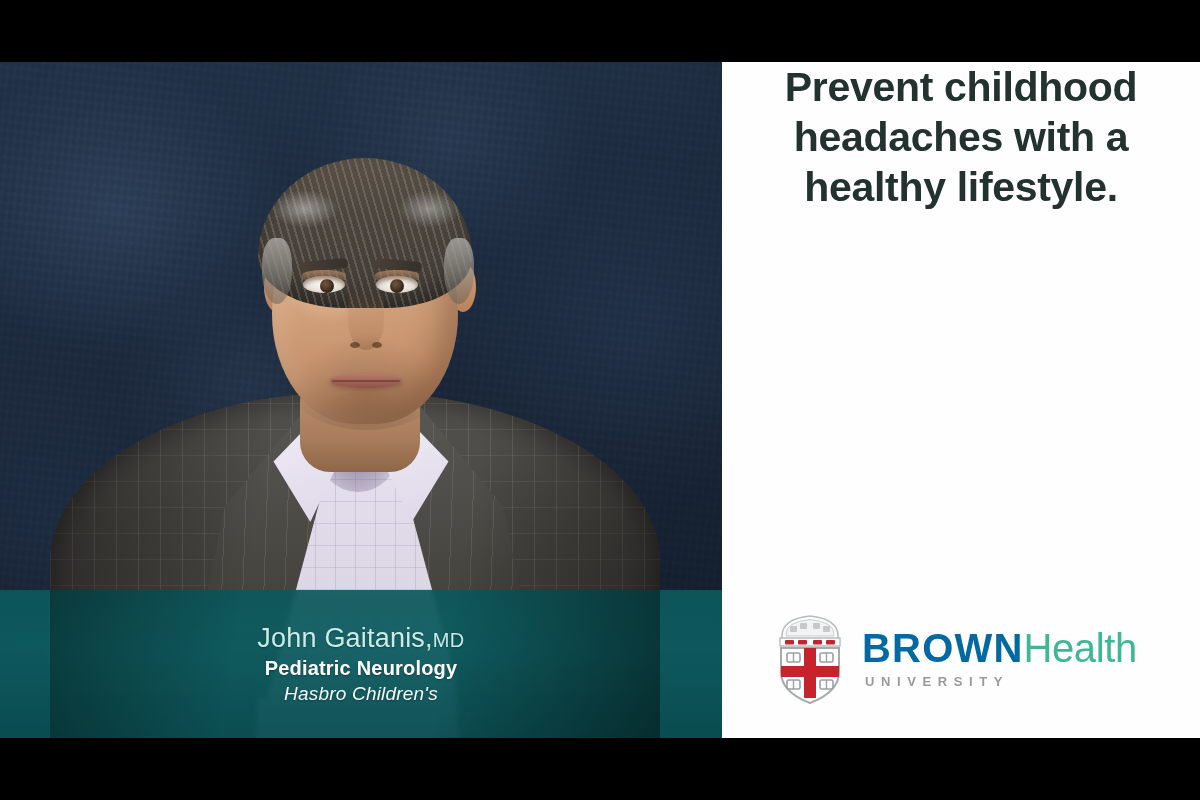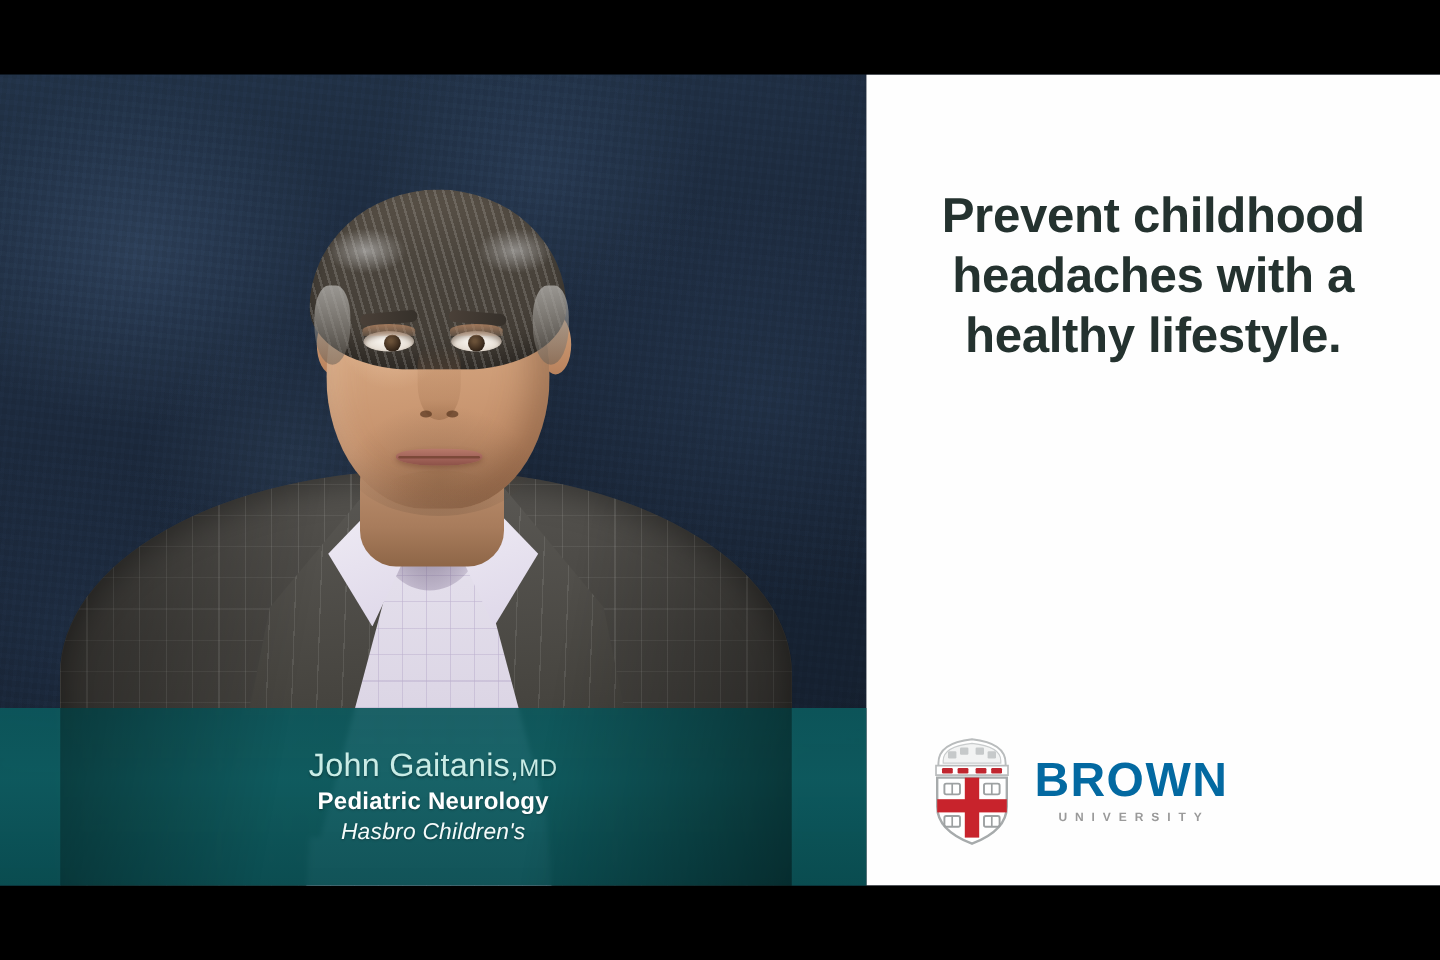--- a/index.html
+++ b/index.html
@@ -335,21 +335,20 @@
   #info-pane {
     position:absolute;
     left:722px; top:0;
     width:478px; height:676px;
     background:#fefefe;
     display:flex;
     flex-direction:column;
     align-items:center;
   }
   #headline {
-    margin-top:92px;
     width:400px;
     text-align:center;
     color:#24322f;
     font-size:41px;
     line-height:1.22;
     font-weight:700;
     letter-spacing:-.3px;
   }
 
   
@@ -370,25 +369,25 @@
     align-items:baseline;
     font-size:40px;
     font-weight:700;
     letter-spacing:-.6px;
     line-height:1;
   }
   #brand-brown { color:#0369a1; letter-spacing:1.2px; }
   #brand-health { color:#3cb894; font-weight:500; letter-spacing:-.4px; }
   #brand-university {
     color:#9a9a9a;
-    font-size:10px;
+    font-size:13px;
     font-weight:700;
     letter-spacing:6.6px;
     margin-top:6px;
-    margin-left:20px;
+    margin-left:3px;
   }
 </style>
 </head>
 <body>
 
 <div id="stage">
 
   <div id="video-frame">
 
     <div id="portrait-pane">
@@ -476,20 +475,21 @@
             <line x1="21.5" y1="43" x2="21.5" y2="52"></line>
             <line x1="54.5" y1="43" x2="54.5" y2="52"></line>
             <line x1="21.5" y1="70" x2="21.5" y2="79"></line>
             <line x1="54.5" y1="70" x2="54.5" y2="79"></line>
           </g>
         </svg>
 
         <div id="brand-text">
           <div id="brand-wordmark">
             <span id="brand-brown">BROWN</span>
+              <span id="brand-health">Health</span>
           </div>
           <div id="brand-university">UNIVERSITY</div>
         </div>
       </div>
     </div>
 
   </div>
 </div>
 
 </body></html>

